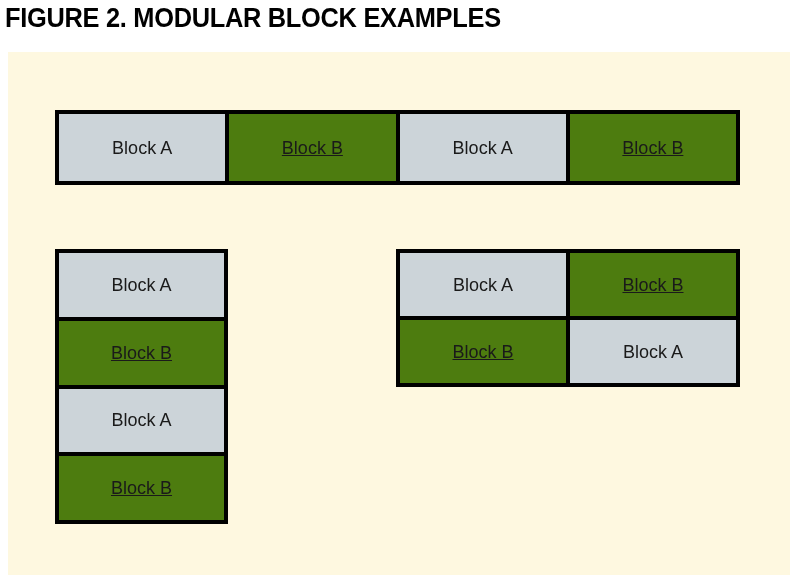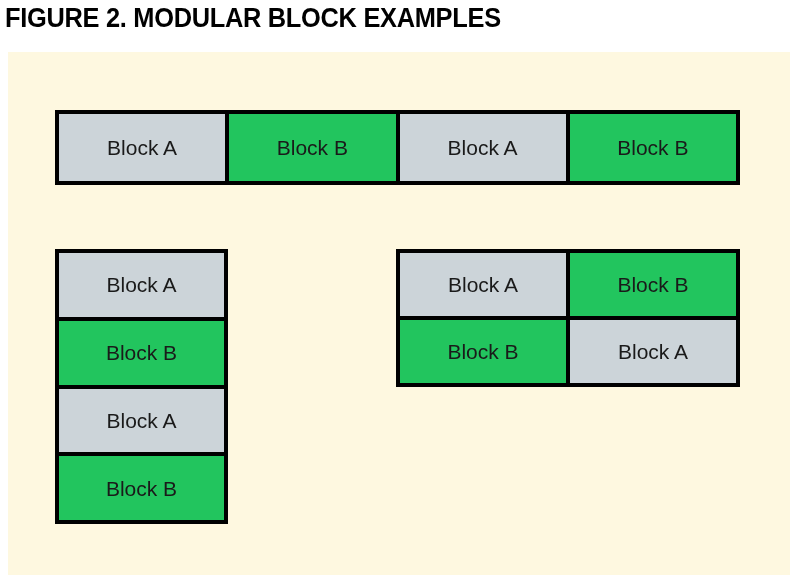--- a/index.html
+++ b/index.html
@@ -63,28 +63,28 @@
   .block-group.vertical > .block-row + .block-row { margin-top: 4px; }
   .block-group.horizontal > .block-cell + .block-cell { margin-left: 4px; }
   .block-group.vertical  > .block-cell + .block-cell { margin-top: 4px; }
 
   .block-cell {
     flex: 1 1 0;
     display: flex;
     align-items: center;
     justify-content: center;
     font-family: "Liberation Sans", sans-serif;
-    font-size: 21px;
+    font-size: 18px;
     font-weight: normal;
     color: #1a1a1a;
     line-height: 1;
     min-width: 0;
   }
   .block-cell.type-a { background: #ccd4d9; }
-  .block-cell.type-b { background: #22c55e; }
+  .block-cell.type-b { background: #4d7c0f; text-decoration: underline; }
 
   
   #group-row-four {
     left: 47px;
     top: 58px;
     width: 685px;
     height: 75px;
   }
   #group-column-four {
     left: 47px;

